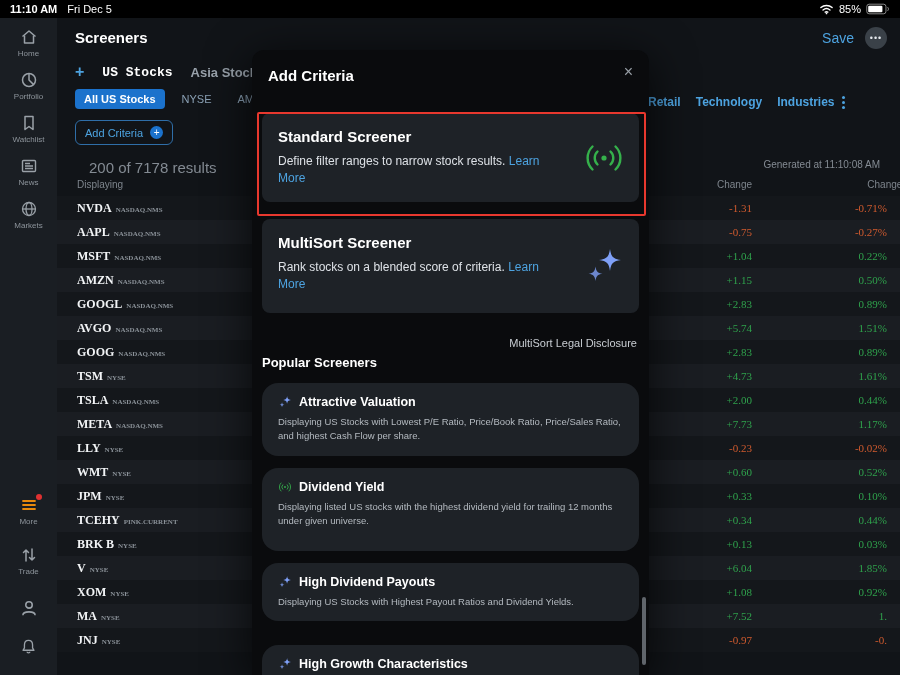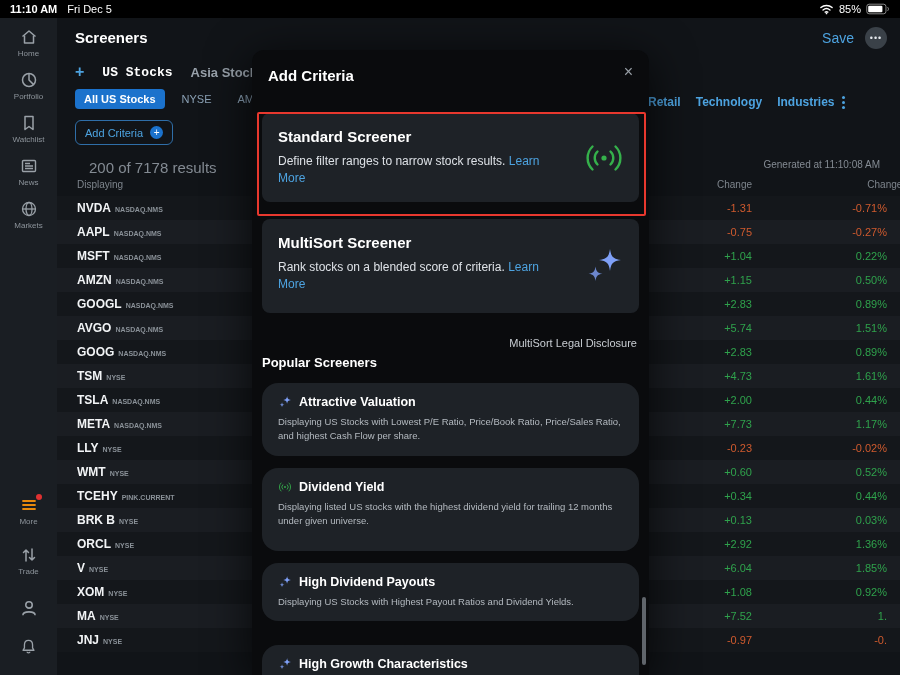--- a/index.html
+++ b/index.html
@@ -53,21 +53,21 @@
     display:flex;align-items:center;justify-content:center;}
   .results{position:absolute;left:32px;top:141px;font-size:15px;color:#848b93;}
   .generated{position:absolute;right:20px;top:141px;font-size:10px;color:#848b93;}
 
   
   .thead{position:absolute;left:0;right:0;top:156px;height:20px;font-size:10px;color:#7e858d;}
   .th-inst{position:absolute;left:20px;top:5px;cursor:pointer;}
   .th-chg{position:absolute;right:148px;top:5px;cursor:pointer;}
   .th-pct{position:absolute;right:-14px;top:5px;cursor:pointer;}
   .tbody{position:absolute;left:0;right:0;top:178px;bottom:0;}
-  .trow{position:relative;height:24px;cursor:pointer;}
+  .trow{position:relative;height:24px;cursor:pointer;font-family:Liberation Serif, serif;}
   .trow:nth-child(odd){background:#14171b;}
   .trow:nth-child(even){background:#1a1d22;}
   .cell-inst{position:absolute;left:20px;top:5px;display:flex;align-items:baseline;gap:4px;white-space:nowrap;}
   .sym{font-size:12px;font-weight:bold;color:#f2f4f6;}
   .exch{font-size:7px;color:#8a9198;font-weight:bold;}
   .cell-chg{position:absolute;right:148px;top:6px;font-size:11px;}
   .cell-pct{position:absolute;right:13px;top:6px;font-size:11px;}
   .pos{color:#2fa24c;}
   .neg{color:#cf5a2e;}
 
@@ -352,43 +352,43 @@
           <div class="cell-pct neg" data-name="change-pct-value">-0.02%</div>
         </div>
         <div class="trow" data-name="table-row-wmt">
           <div class="cell-inst" data-name="instrument-cell">
             <span class="sym" data-name="instrument-symbol">WMT</span>
             <span class="exch" data-name="instrument-exchange">NYSE</span>
           </div>
           <div class="cell-chg pos" data-name="change-value">+0.60</div>
           <div class="cell-pct pos" data-name="change-pct-value">0.52%</div>
         </div>
+        <div class="trow" data-name="table-row-jpm">
+          <div class="cell-inst" data-name="instrument-cell">
+            <span class="sym" data-name="instrument-symbol">JPM</span>
+            <span class="exch" data-name="instrument-exchange">NYSE</span>
+          </div>
+          <div class="cell-chg pos" data-name="change-value">+0.33</div>
+          <div class="cell-pct pos" data-name="change-pct-value">0.10%</div>
+        </div>
         <div class="trow" data-name="table-row-tcehy">
           <div class="cell-inst" data-name="instrument-cell">
             <span class="sym" data-name="instrument-symbol">TCEHY</span>
             <span class="exch" data-name="instrument-exchange">PINK.CURRENT</span>
           </div>
           <div class="cell-chg pos" data-name="change-value">+0.34</div>
           <div class="cell-pct pos" data-name="change-pct-value">0.44%</div>
         </div>
         <div class="trow" data-name="table-row-brk-b">
           <div class="cell-inst" data-name="instrument-cell">
             <span class="sym" data-name="instrument-symbol">BRK B</span>
             <span class="exch" data-name="instrument-exchange">NYSE</span>
           </div>
           <div class="cell-chg pos" data-name="change-value">+0.13</div>
           <div class="cell-pct pos" data-name="change-pct-value">0.03%</div>
-        </div>
-        <div class="trow" data-name="table-row-orcl">
-          <div class="cell-inst" data-name="instrument-cell">
-            <span class="sym" data-name="instrument-symbol">ORCL</span>
-            <span class="exch" data-name="instrument-exchange">NYSE</span>
-          </div>
-          <div class="cell-chg pos" data-name="change-value">+2.92</div>
-          <div class="cell-pct pos" data-name="change-pct-value">1.36%</div>
         </div>
         <div class="trow" data-name="table-row-v">
           <div class="cell-inst" data-name="instrument-cell">
             <span class="sym" data-name="instrument-symbol">V</span>
             <span class="exch" data-name="instrument-exchange">NYSE</span>
           </div>
           <div class="cell-chg pos" data-name="change-value">+6.04</div>
           <div class="cell-pct pos" data-name="change-pct-value">1.85%</div>
         </div>
         <div class="trow" data-name="table-row-xom">

